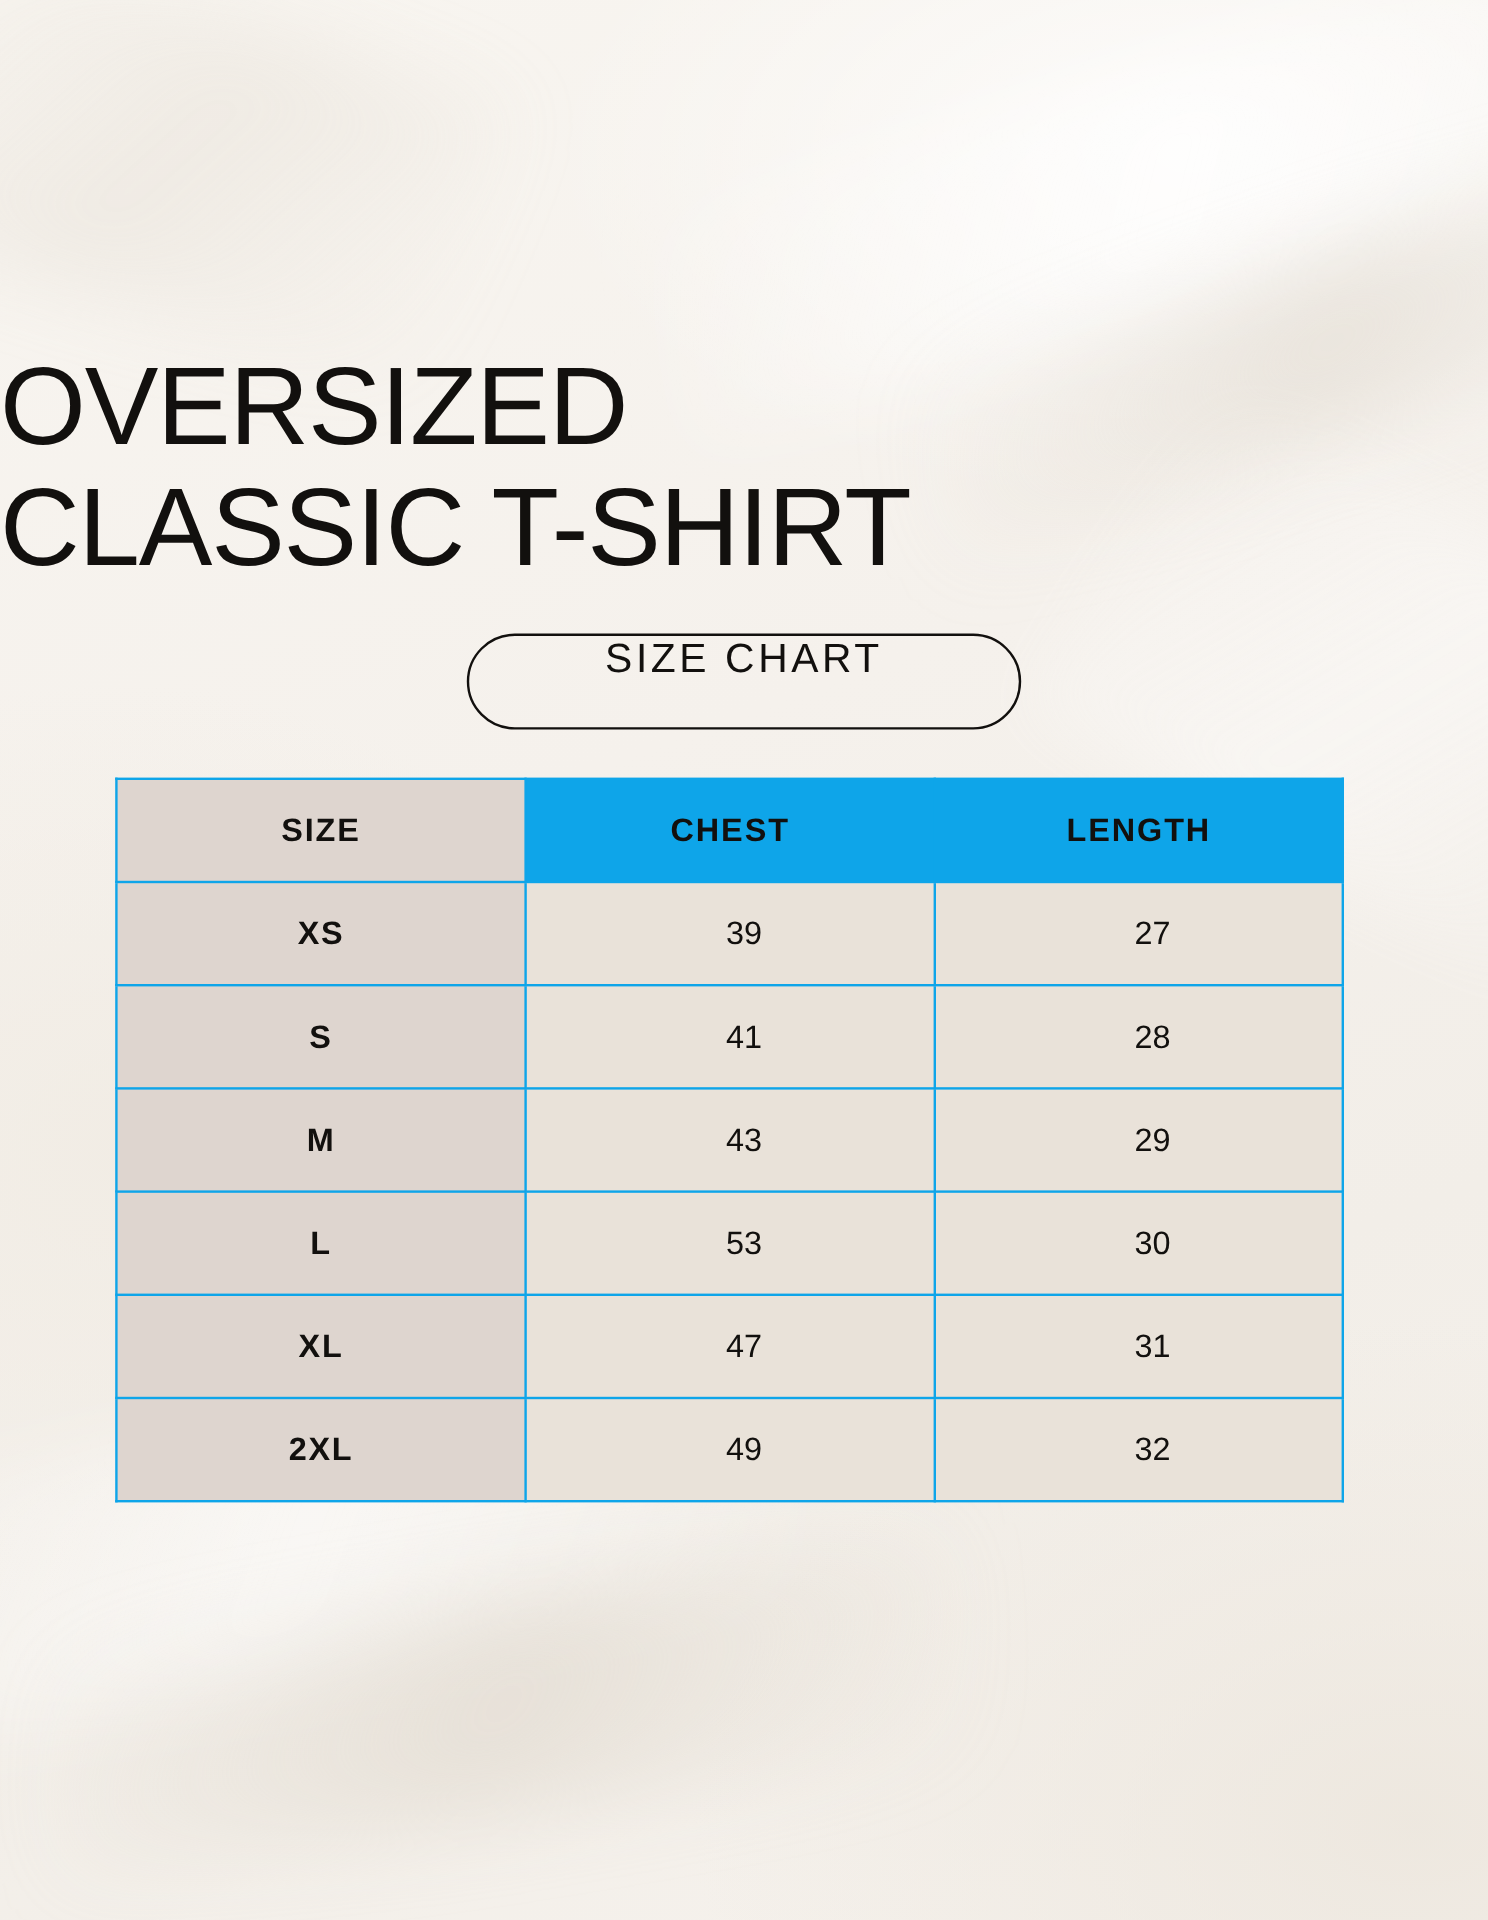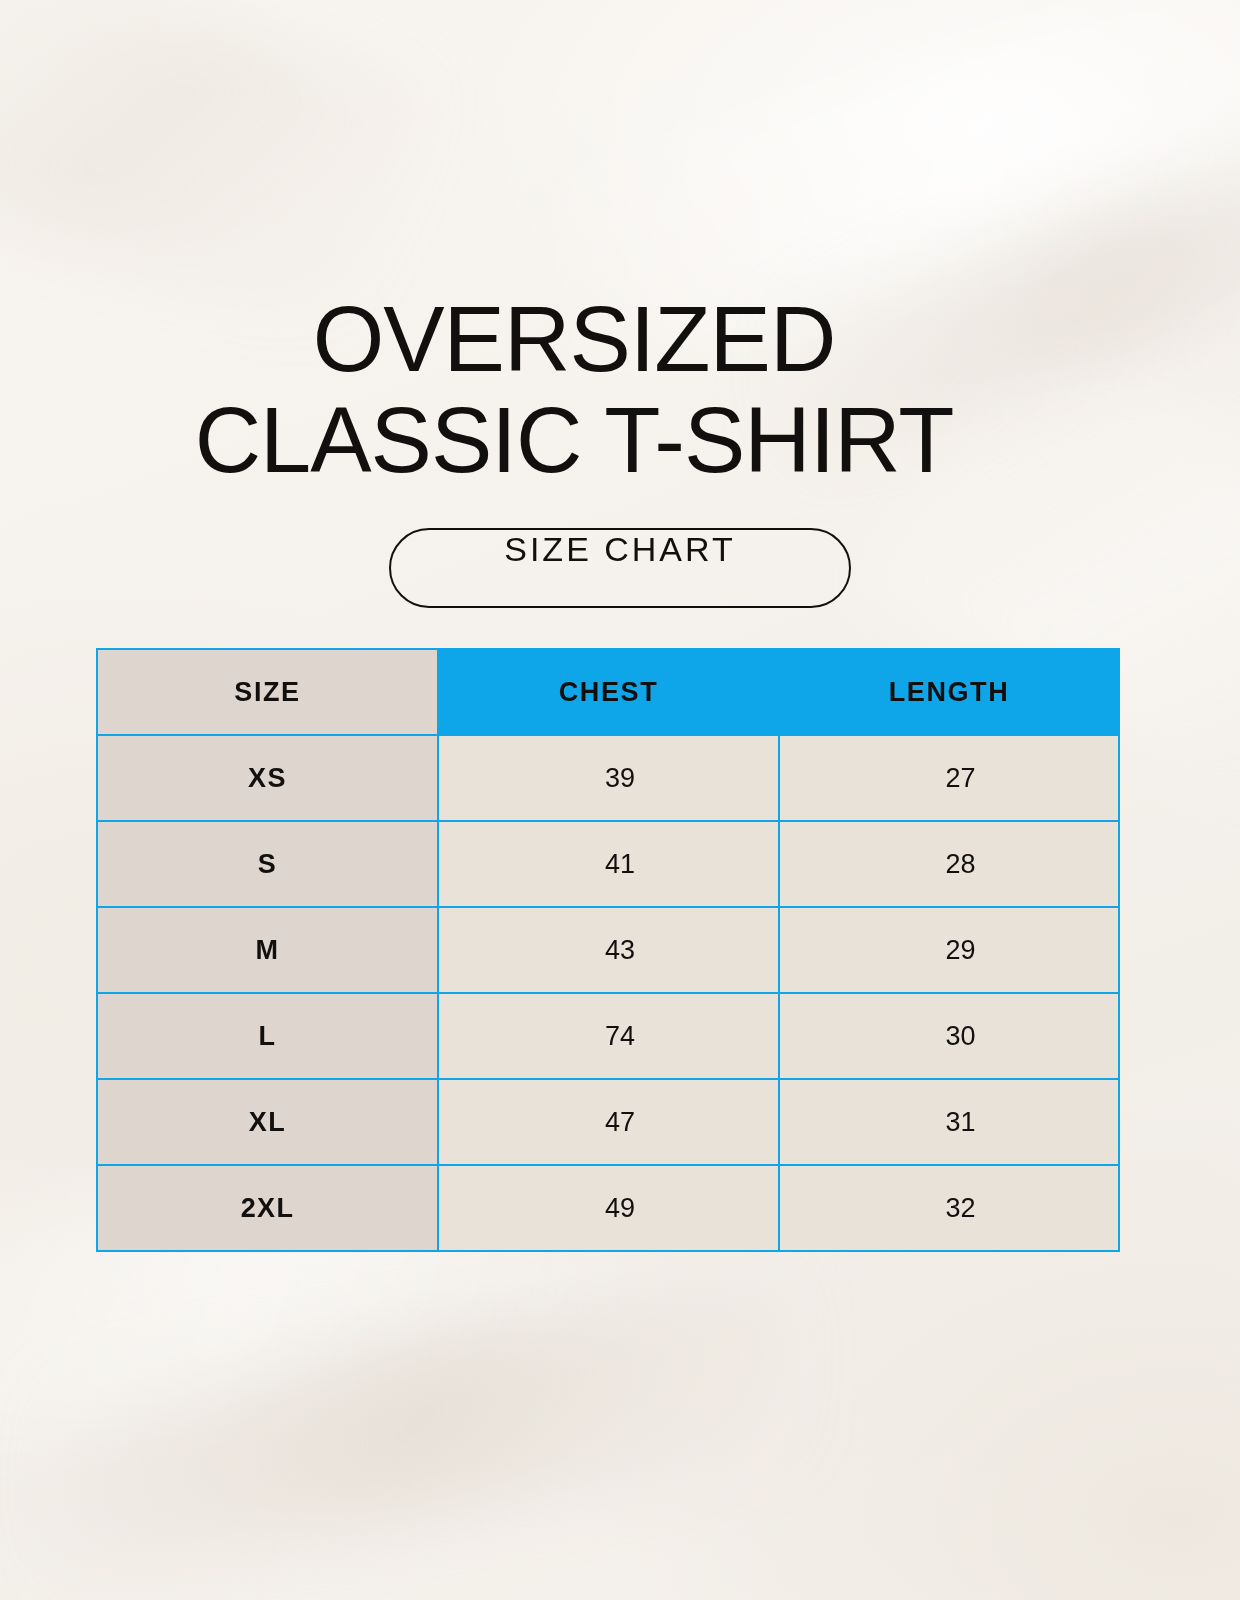--- a/index.html
+++ b/index.html
@@ -49,21 +49,21 @@
     z-index: 2;
     width: 1240px;
     height: 1600px;
   }
 
   .title-block {
     position: absolute;
     top: 296px;
     left: 0;
     width: 1148px;
-    text-align: center;
+    text-align: left;
   }
   .title-line {
     font-size: 92px;
     line-height: 0.95;
     font-weight: 400;
     letter-spacing: -1px;
     color: #12100e;
     font-family: "Liberation Sans", sans-serif;
     white-space: nowrap;
   }
@@ -195,21 +195,21 @@
           <td class="val-cell">41</td>
           <td class="val-cell">28</td>
         </tr>
         <tr>
           <td class="size-cell">M</td>
           <td class="val-cell">43</td>
           <td class="val-cell">29</td>
         </tr>
         <tr>
           <td class="size-cell">L</td>
-          <td class="val-cell">74</td>
+          <td class="val-cell">53</td>
           <td class="val-cell">30</td>
         </tr>
         <tr>
           <td class="size-cell">XL</td>
           <td class="val-cell">47</td>
           <td class="val-cell">31</td>
         </tr>
         <tr>
           <td class="size-cell">2XL</td>
           <td class="val-cell">49</td>

